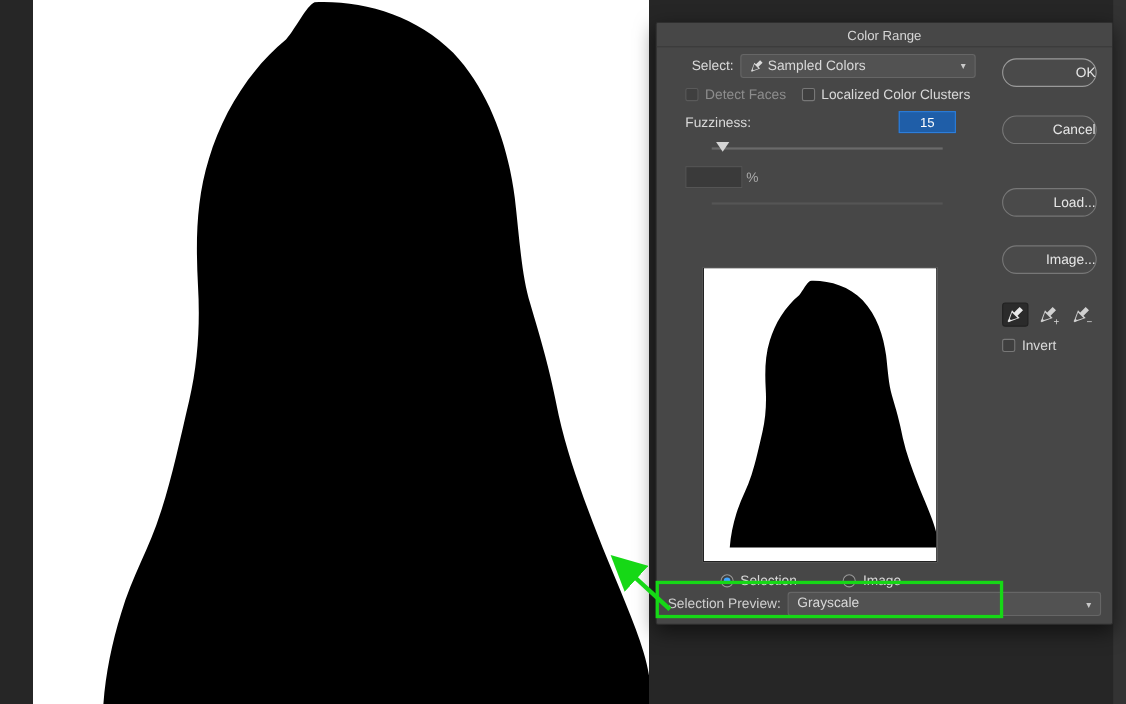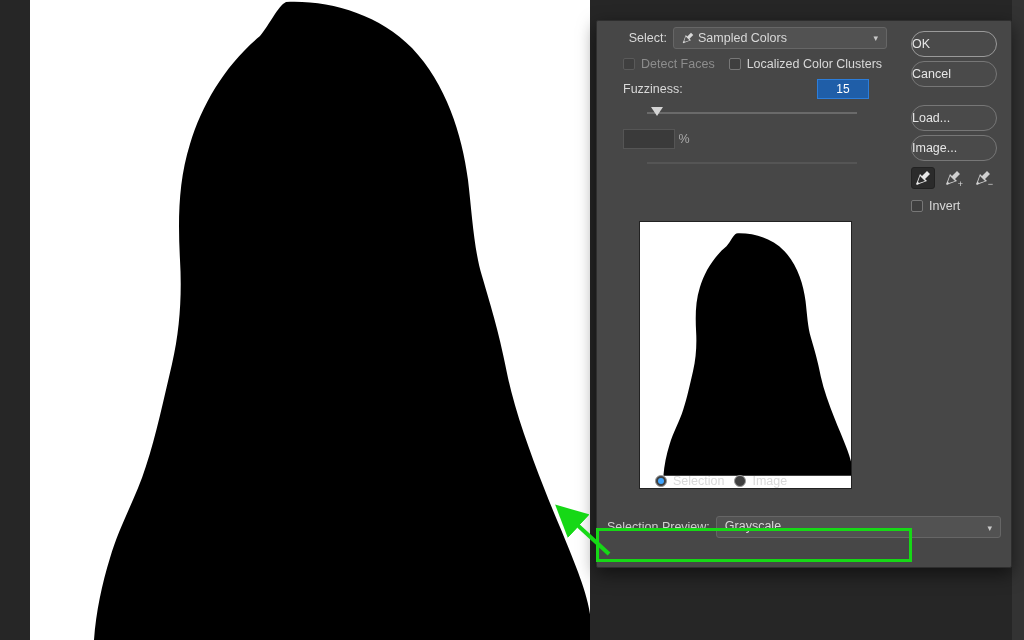--- a/index.html
+++ b/index.html
@@ -125,22 +125,22 @@
     position: absolute;
     left: 42px; top: 200px;
     width: 213px; height: 268px;
     background: #fff;
     border: 1px solid #222;
   }
   .preview-box svg { width: 100%; height: 100%; display: block; }
 
   .radios {
     position: absolute;
-    left: 58px; top: 453px;
-    display: flex; gap: 10px; align-items: center;
+    left: 58px; top: 478px;
+    display: flex; gap: 42px; align-items: center;
   }
   .radio { display: flex; align-items: center; gap: 6px; }
   .rb { width: 12px; height: 12px; border-radius: 50%; border: 1px solid #999; background: #3f3f3f; position: relative; }
   .rb.on::after { content: ""; position: absolute; left: 2px; top: 2px; width: 6px; height: 6px; background: #3fa5ff; border-radius: 50%; }
 
   .sel-prev-row {
     position: absolute;
     left: 0; bottom: 0;
     width: 100%;
     height: 36px;
@@ -165,26 +165,26 @@
     left: 553px; top: 502px;
     width: 60px; height: 60px;
     pointer-events: none;
   }
 
   
   .btn {
     display: block;
     width: 86px;
     height: 26px;
-    margin-bottom: 4px;
+    margin-bottom: 26px;
     background: #4a4a4a;
     border: 1px solid #777;
     border-radius: 14px;
     color: #e6e6e6;
-    text-align: left;
+    text-align: right;
     line-height: 24px;
     font-size: 12.5px;
   }
   .btn.primary { border-color: #9a9a9a; }
   .btn-gap { height: 14px; }
 
   .eyedroppers {
     display: flex; gap: 6px;
     margin: 6px 0 10px 0;
   }
@@ -260,20 +260,21 @@
   <div class="bg-strip"></div>
 
   <div class="canvas">
     <svg viewBox="0 0 560 640" preserveAspectRatio="xMidYMid slice">
       <rect width="560" height="640" fill="#ffffff"></rect>
       <use href="#sil" fill="#000000"></use>
     </svg>
   </div>
 
   <div class="dialog">
+    <div class="dialog-title">Color Range</div>
 
     <div class="content">
 
       <div class="left-col">
 
         <div class="row">
           <span class="lbl">Select:</span>
           <div class="select-dd">
             <span class="dd-inner">
               <span class="eyedrop-glyph">

